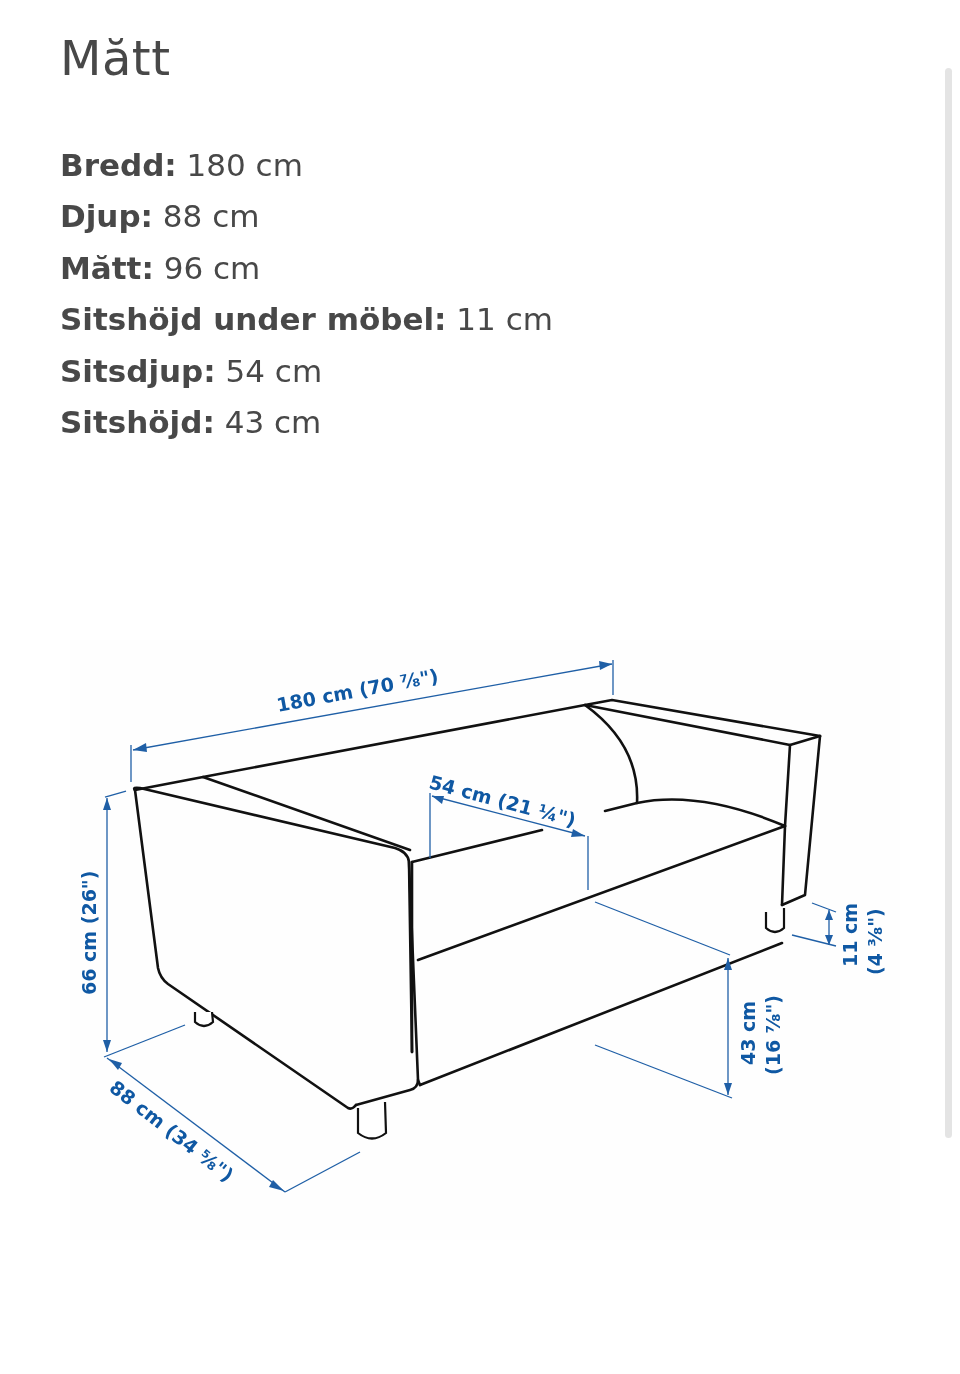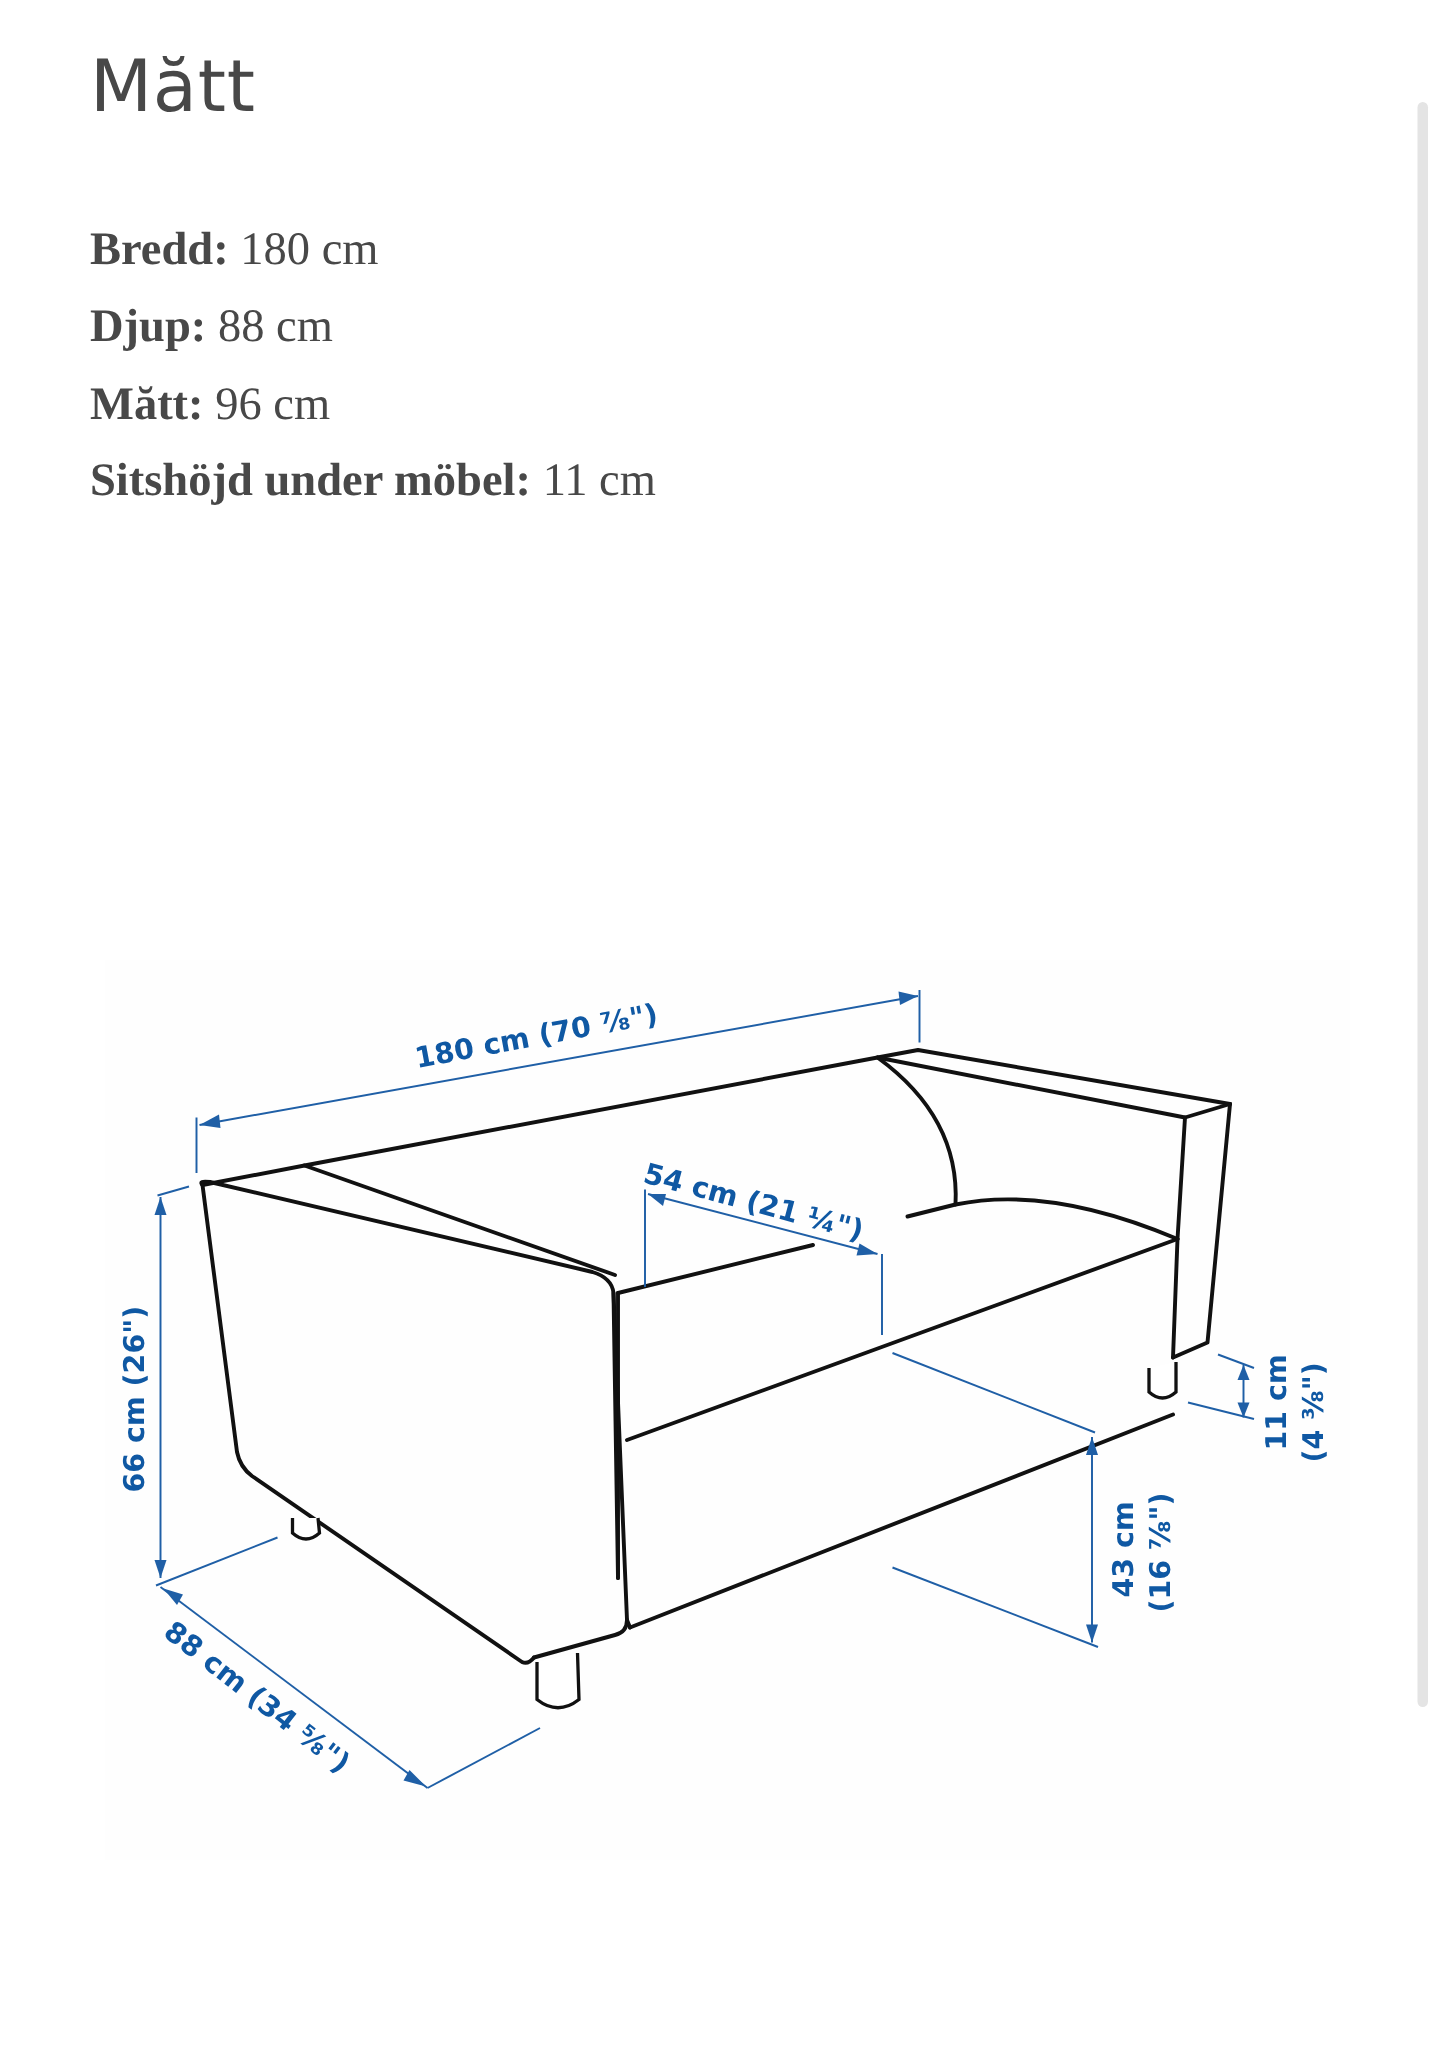--- a/index.html
+++ b/index.html
@@ -1,21 +1,21 @@
 <!DOCTYPE html>
 <html><head>
 <meta charset="utf-8">
 <style>
   html, body { margin: 0; padding: 0; background: #ffffff; }
   body { width: 960px; height: 1374px; position: relative; overflow: hidden;
          font-family: "DejaVu Sans", sans-serif; color: #484848; }
   .title { position: absolute; left: 60px; top: 30px; margin: 0;
            font-size: 48px; font-weight: normal; color: #484848; letter-spacing: 0.5px; }
   .specs { position: absolute; left: 60px; top: 140px; margin: 0; padding: 0; list-style: none; }
-  .spec-row { font-size: 31px; line-height: 51.4px; white-space: nowrap; color: #484848; font-family: Liberation Serif, serif; }
+  .spec-row { font-size: 31px; line-height: 51.4px; white-space: nowrap; color: #484848; }
   .spec-label { font-weight: bold; }
   .spec-value { font-weight: normal; }
   .diagram-wrap { position: absolute; left: 70px; top: 640px; width: 830px; height: 600px;
                   background: #fefefe; }
   .diagram-wrap svg { position: absolute; left: -70px; top: -640px; }
   .dim-text { font-family: "DejaVu Sans", sans-serif; font-weight: bold; fill: #0f58a3; font-size: 19px; }
   .scrollbar { position: absolute; left: 945px; top: 68px; width: 7px; height: 1070px;
                background: #e4e4e4; border-radius: 4px; }
 </style>
 </head>
@@ -28,20 +28,26 @@
     <span class="spec-label">Bredd:</span><span class="spec-value"> 180 cm</span>
   </li>
   <li class="spec-row">
     <span class="spec-label">Djup:</span><span class="spec-value"> 88 cm</span>
   </li>
   <li class="spec-row">
     <span class="spec-label">Mătt:</span><span class="spec-value"> 96 cm</span>
   </li>
   <li class="spec-row">
     <span class="spec-label">Sitshöjd under möbel:</span><span class="spec-value"> 11 cm</span>
+  </li>
+  <li class="spec-row">
+    <span class="spec-label">Sitsdjup:</span><span class="spec-value"> 54 cm</span>
+  </li>
+  <li class="spec-row">
+    <span class="spec-label">Sitshöjd:</span><span class="spec-value"> 43 cm</span>
   </li>
 </ul>
 
 <div class="diagram-wrap">
   <svg width="960" height="1374" viewBox="0 0 960 1374" xmlns="http://www.w3.org/2000/svg">
 
     <g fill="none" stroke="#111" stroke-width="2.6" stroke-linejoin="round" stroke-linecap="round">
 
       <path d="M135 790 L203 777 L585 705 L612 700 L820 736"></path>
 

